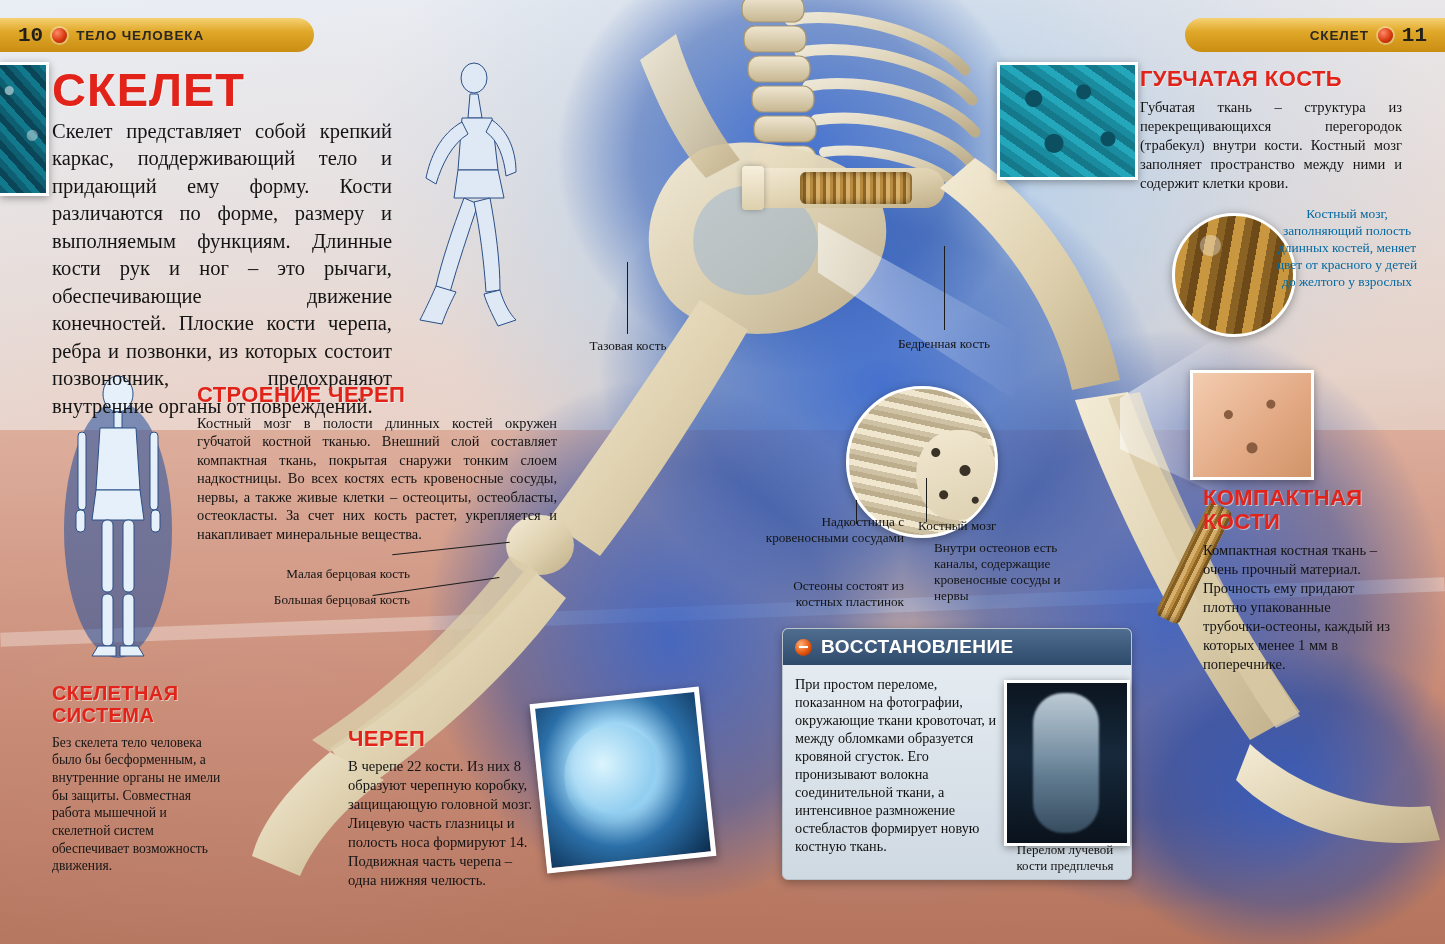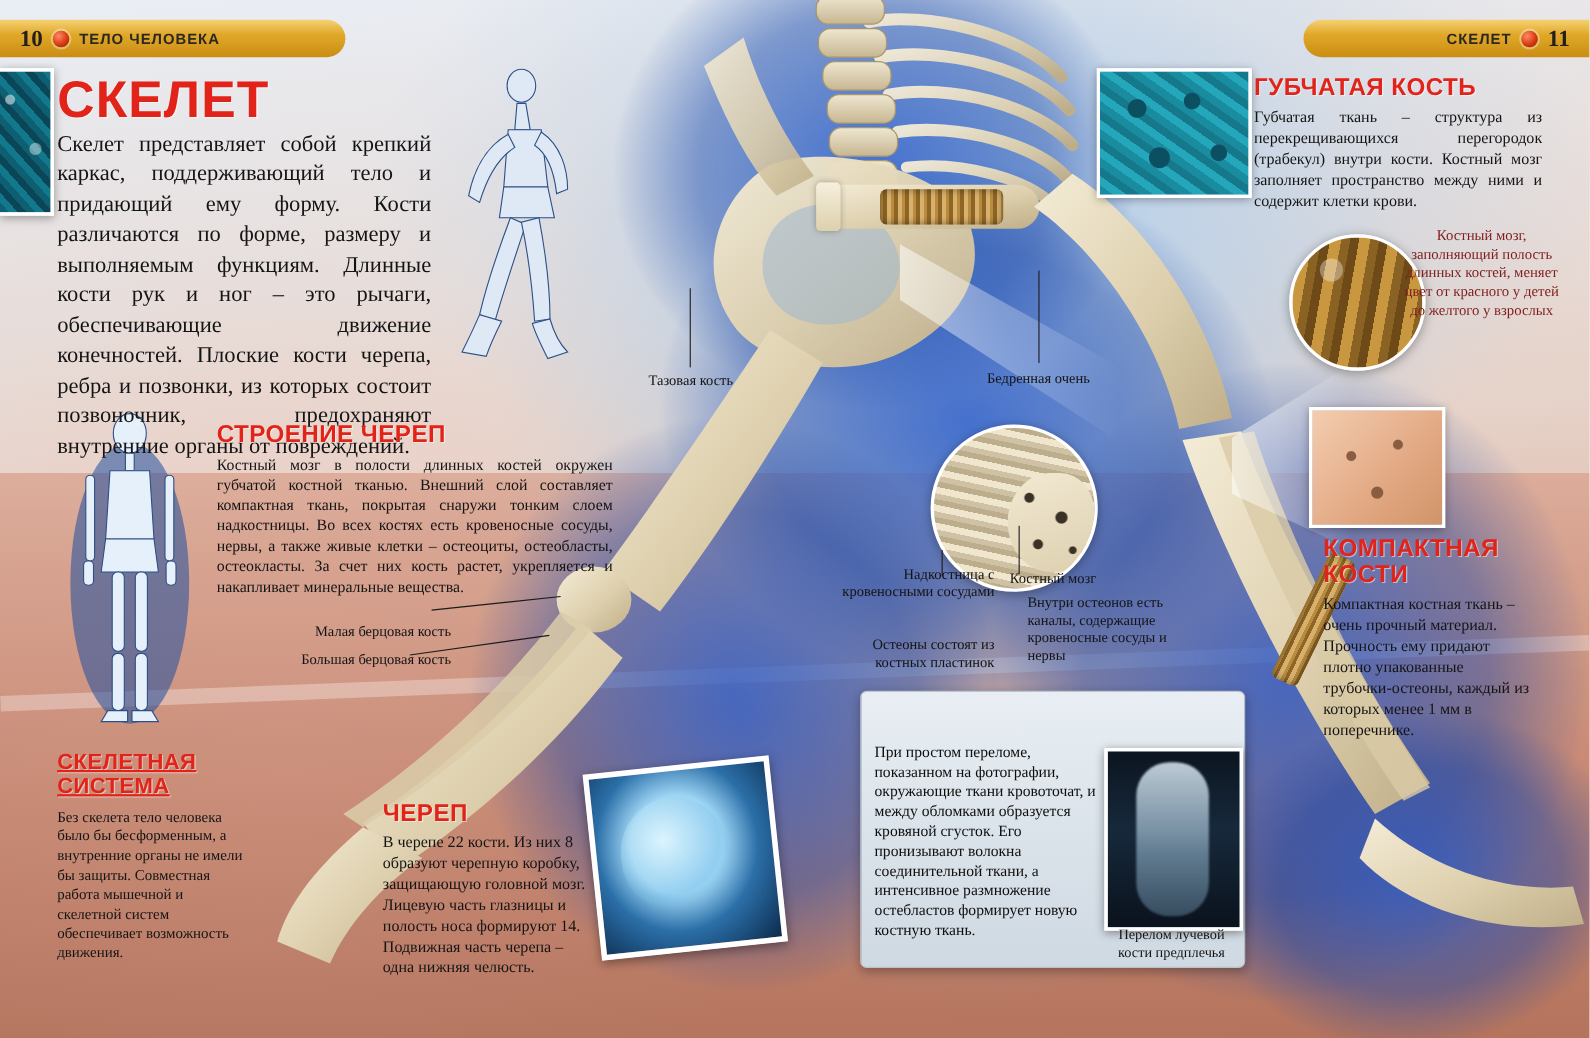--- a/index.html
+++ b/index.html
@@ -57,21 +57,21 @@
   }
 
   
   .hdr-left, .hdr-right{
     position:absolute;top:18px;height:34px;
     background:linear-gradient(180deg,#f5d173 0%, #e0a829 40%, #c98d12 100%);
     display:flex;align-items:center;gap:9px;
   }
   .hdr-left{left:0;width:296px;border-radius:0 17px 17px 0;padding-left:18px;}
   .hdr-right{right:0;width:242px;border-radius:17px 0 0 17px;padding-right:18px;justify-content:flex-end;}
-  .hdr-num{font-family:Liberation Serif, serif;font-weight:bold;font-size:21px;color:#23201c;}
+  .hdr-num{font-family:Liberation Mono, monospace;font-weight:bold;font-size:21px;color:#23201c;}
   .hdr-txt{font-family:"Liberation Sans",sans-serif;font-weight:bold;font-size:13.5px;letter-spacing:.9px;color:#2b2723;}
   .hdr-dot{
     width:15px;height:15px;border-radius:50%;
     background:radial-gradient(circle at 35% 32%, #ff8a6a 0%, #d83a10 55%, #8d1f05 100%);
     box-shadow:0 0 0 2px rgba(255,255,255,.35);
   }
 
   
   .swatch{position:absolute;border:3px solid #fff;box-shadow:0 2px 8px rgba(0,0,0,.35);overflow:hidden;}
   .sw-spongy-small{
@@ -167,38 +167,38 @@
   }
   .h2{
     font-family:"Liberation Sans",sans-serif;font-weight:bold;color:#e2231a;
     letter-spacing:.4px;text-shadow:1px 1px 0 rgba(255,255,255,.5);
   }
   .sect-bone-structure{position:absolute;left:197px;top:382px;width:360px;}
   .sect-bone-structure .h2{font-size:22px;margin-bottom:6px;}
   .sect-bone-structure p{margin:0;font-size:14.4px;line-height:1.28;color:#141414;text-align:justify;}
 
   .sect-skeletal{position:absolute;left:52px;top:682px;width:170px;}
-  .sect-skeletal .h2{font-size:20px;line-height:1.12;margin-bottom:7px;text-decoration:underline;}
+  .sect-skeletal .h2{font-size:20px;line-height:1.12;margin-bottom:7px;}
   .sect-skeletal p{margin:0;font-size:13.6px;line-height:1.3;color:#141414;}
 
   .sect-skull{position:absolute;left:348px;top:726px;width:196px;}
   .sect-skull .h2{font-size:22px;margin-bottom:5px;}
   .sect-skull p{margin:0;font-size:14.6px;line-height:1.3;color:#141414;}
 
   .sect-spongy{position:absolute;left:1140px;top:66px;width:262px;}
   .sect-spongy .h2{font-size:22px;margin-bottom:6px;}
   .sect-spongy p{margin:0;font-size:14.6px;line-height:1.3;color:#141414;text-align:justify;}
 
   .sect-compact{position:absolute;left:1203px;top:486px;width:190px;}
   .sect-compact .h2{font-size:22px;line-height:1.1;margin-bottom:7px;}
   .sect-compact p{margin:0;font-size:14.6px;line-height:1.3;color:#141414;}
 
   .cap-marrow{
     position:absolute;left:1272px;top:206px;width:150px;text-align:center;
-    font-size:13.4px;line-height:1.26;color:#7f1d1d;
+    font-size:13.4px;line-height:1.26;color:#0369a1;
   }
 
   
   .lbl{position:absolute;font-size:13.2px;line-height:1.22;color:#141414;}
   .lbl.c{text-align:center;}
   .lbl.r{text-align:right;}
   .leader{position:absolute;background:#1b1b1b;}
 
   
   .panel{
@@ -391,27 +391,33 @@
   <div class="cap-marrow">Костный мозг, заполняющий полость длинных костей, меняет цвет от красного у детей до желтого у взрослых</div>
 
   <div class="leader" style="left:627px;top:262px;width:1px;height:72px;"></div>
   <div class="leader" style="left:944px;top:246px;width:1px;height:84px;"></div>
   <div class="leader" style="left:392px;top:548px;width:118px;height:1px;transform:rotate(-6deg);"></div>
   <div class="leader" style="left:372px;top:586px;width:128px;height:1px;transform:rotate(-8deg);"></div>
   <div class="leader" style="left:856px;top:500px;width:1px;height:24px;"></div>
   <div class="leader" style="left:926px;top:478px;width:1px;height:44px;"></div>
 
   <div class="lbl c" style="left:548px;top:338px;width:160px;">Тазовая кость</div>
-  <div class="lbl c" style="left:896px;top:336px;width:96px;">Бедренная очень</div>
+  <div class="lbl c" style="left:896px;top:336px;width:96px;">Бедренная кость</div>
   <div class="lbl r" style="left:242px;top:566px;width:168px;">Малая берцовая кость</div>
   <div class="lbl r" style="left:222px;top:592px;width:188px;">Большая берцовая кость</div>
   <div class="lbl r" style="left:764px;top:514px;width:140px;">Надкостница с кровеносными сосудами</div>
   <div class="lbl r" style="left:764px;top:578px;width:140px;">Остеоны состоят из костных пластинок</div>
   <div class="lbl" style="left:918px;top:518px;width:130px;">Костный мозг</div>
   <div class="lbl" style="left:910px;top:540px;width:140px;margin-left:24px;">Внутри остеонов есть каналы, содержащие кровеносные сосуды и нервы</div>
 
   <div class="panel">
+    <div class="panel-head">
+      <span class="panel-dot">
+          <span></span>
+        </span>
+      <span class="h2">ВОССТАНОВЛЕНИЕ</span>
+    </div>
     <p>При простом переломе, показанном на фотографии, окружающие ткани кровоточат, и между обломками образуется кровяной сгусток. Его пронизывают волокна соединительной ткани, а интенсивное размножение остебластов формирует новую костную ткань.</p>
   </div>
   <div class="photo-xray-wrist"></div>
   <div class="cap-xray">Перелом лучевой кости предплечья</div>
 
 </div>
 
 </body></html>

